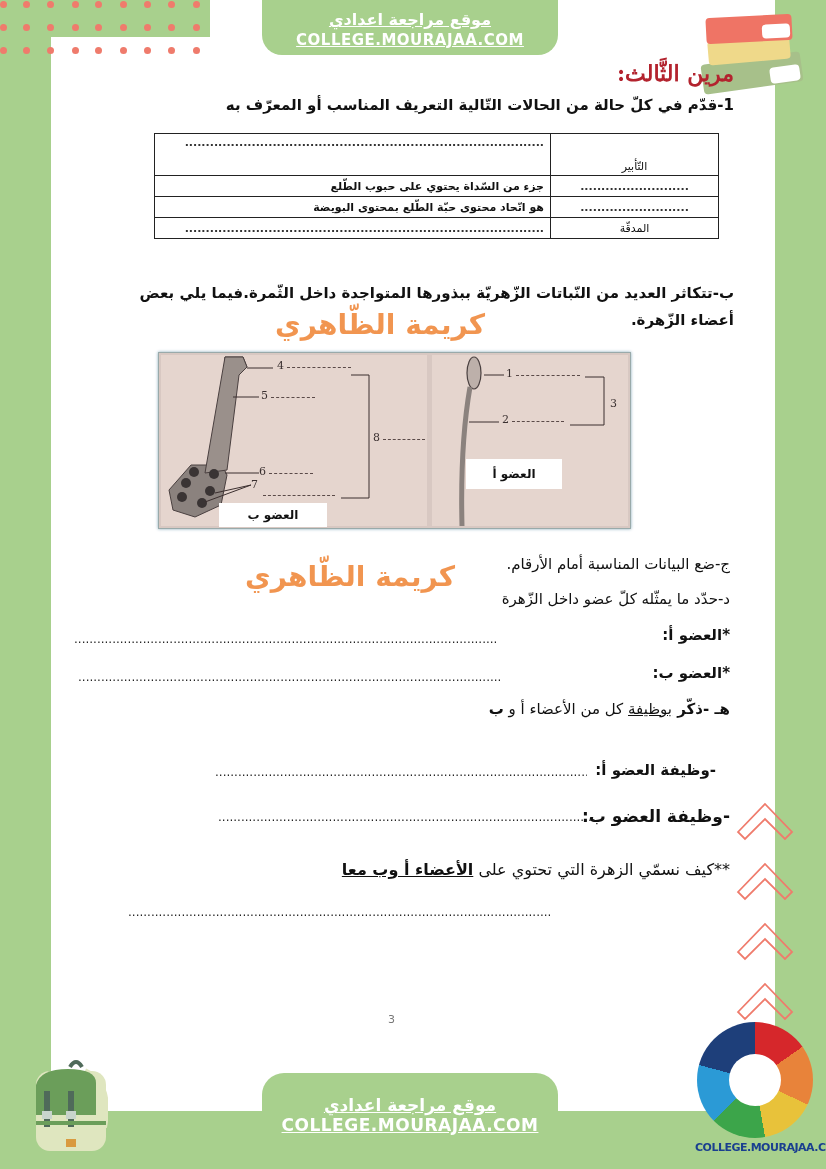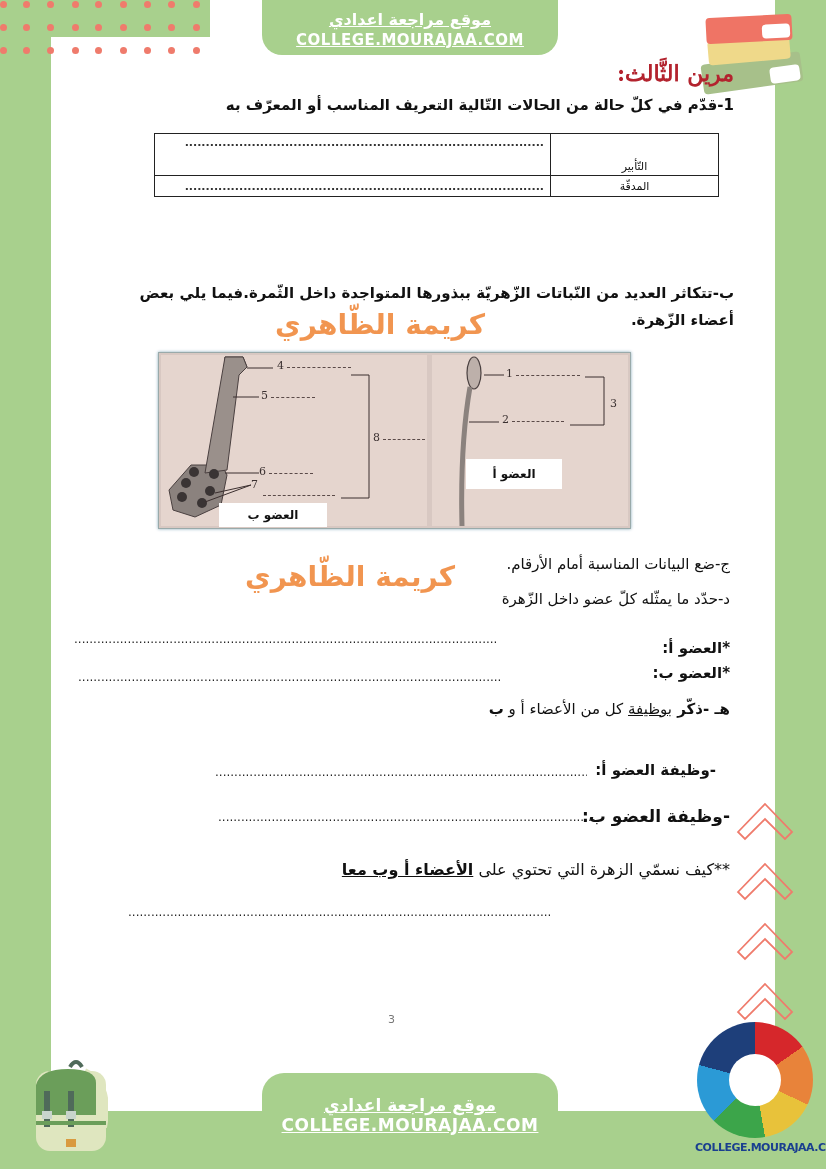--- a/index.html
+++ b/index.html
@@ -99,20 +99,28 @@
 <div class="title rtl">مرين الثَّالث:</div>
 <div class="q1 rtl">1-قدّم في كلّ حالة من الحالات التّالية التعريف المناسب أو المعرّف به</div>
 
 <table class="deftable">
   <tbody>
       <tr style="height:42px">
     <td class="cell-def dotsline" style="vertical-align:top"><span>......................................................................................</span></td>
     <td class="cell-term" style="vertical-align:bottom">التّأبير</td>
   </tr>
   <tr>
+    <td class="cell-def">جزء من السّداة يحتوي على حبوب الطّلع</td>
+    <td class="cell-term dotsline">..........................</td>
+  </tr>
+  <tr>
+    <td class="cell-def">هو اتّحاد محتوى حبّة الطّلع بمحتوى البويضة</td>
+    <td class="cell-term dotsline">..........................</td>
+  </tr>
+  <tr>
     <td class="cell-def dotsline">......................................................................................</td>
     <td class="cell-term">المدقّة</td>
   </tr>
 </tbody>
   </table>
 
 <div class="qb">ب-تتكاثر العديد من النّباتات الزّهريّة ببذورها المتواجدة داخل الثّمرة.فيما يلي بعض أعضاء الزّهرة.</div>
 
 <div class="watermark rtl" style="left:275px;top:308px;font-size:28px;">كريمة الظّاهري</div>
 
@@ -162,21 +170,21 @@
     <div class="dash" style="left:80px;top:66px;width:52px;"></div>
     <span class="lbl" style="left:178px;top:42px">3</span>
     <div class="organ-label" style="left:34px;top:104px;width:96px;height:30px;line-height:30px;">العضو أ</div>
   </div>
 </div>
 
 <div class="txt" style="right:96px;top:555px;">ج-ضع البيانات المناسبة أمام الأرقام.</div>
 <div class="watermark rtl" style="left:245px;top:560px;font-size:28px;">كريمة الظّاهري</div>
 <div class="txt" style="right:96px;top:590px;">د-حدّد ما يمثّله كلّ عضو داخل الزّهرة</div>
 
-<div class="txt bold" style="right:96px;top:626px;margin-top:13px;">*العضو أ:</div>
+<div class="txt bold" style="right:96px;top:626px;">*العضو أ:</div>
 <div class="dotted-fill" style="left:74px;top:632px;width:566px;">...............................................................................................................</div>
 
 <div class="txt bold" style="right:96px;top:664px;">*العضو ب:</div>
 <div class="dotted-fill" style="left:78px;top:670px;width:560px;">...............................................................................................................</div>
 
 <div class="txt" style="right:96px;top:700px;">
   <span class="bold">هـ -ذكّر </span><u class="underline">بوظيفة</u><span> كل من الأعضاء أ و </span><span class="bold">ب</span>
 </div>
 
 <div class="txt bold" style="right:110px;top:761px;font-size:15px;">-وظيفة العضو أ:</div>

